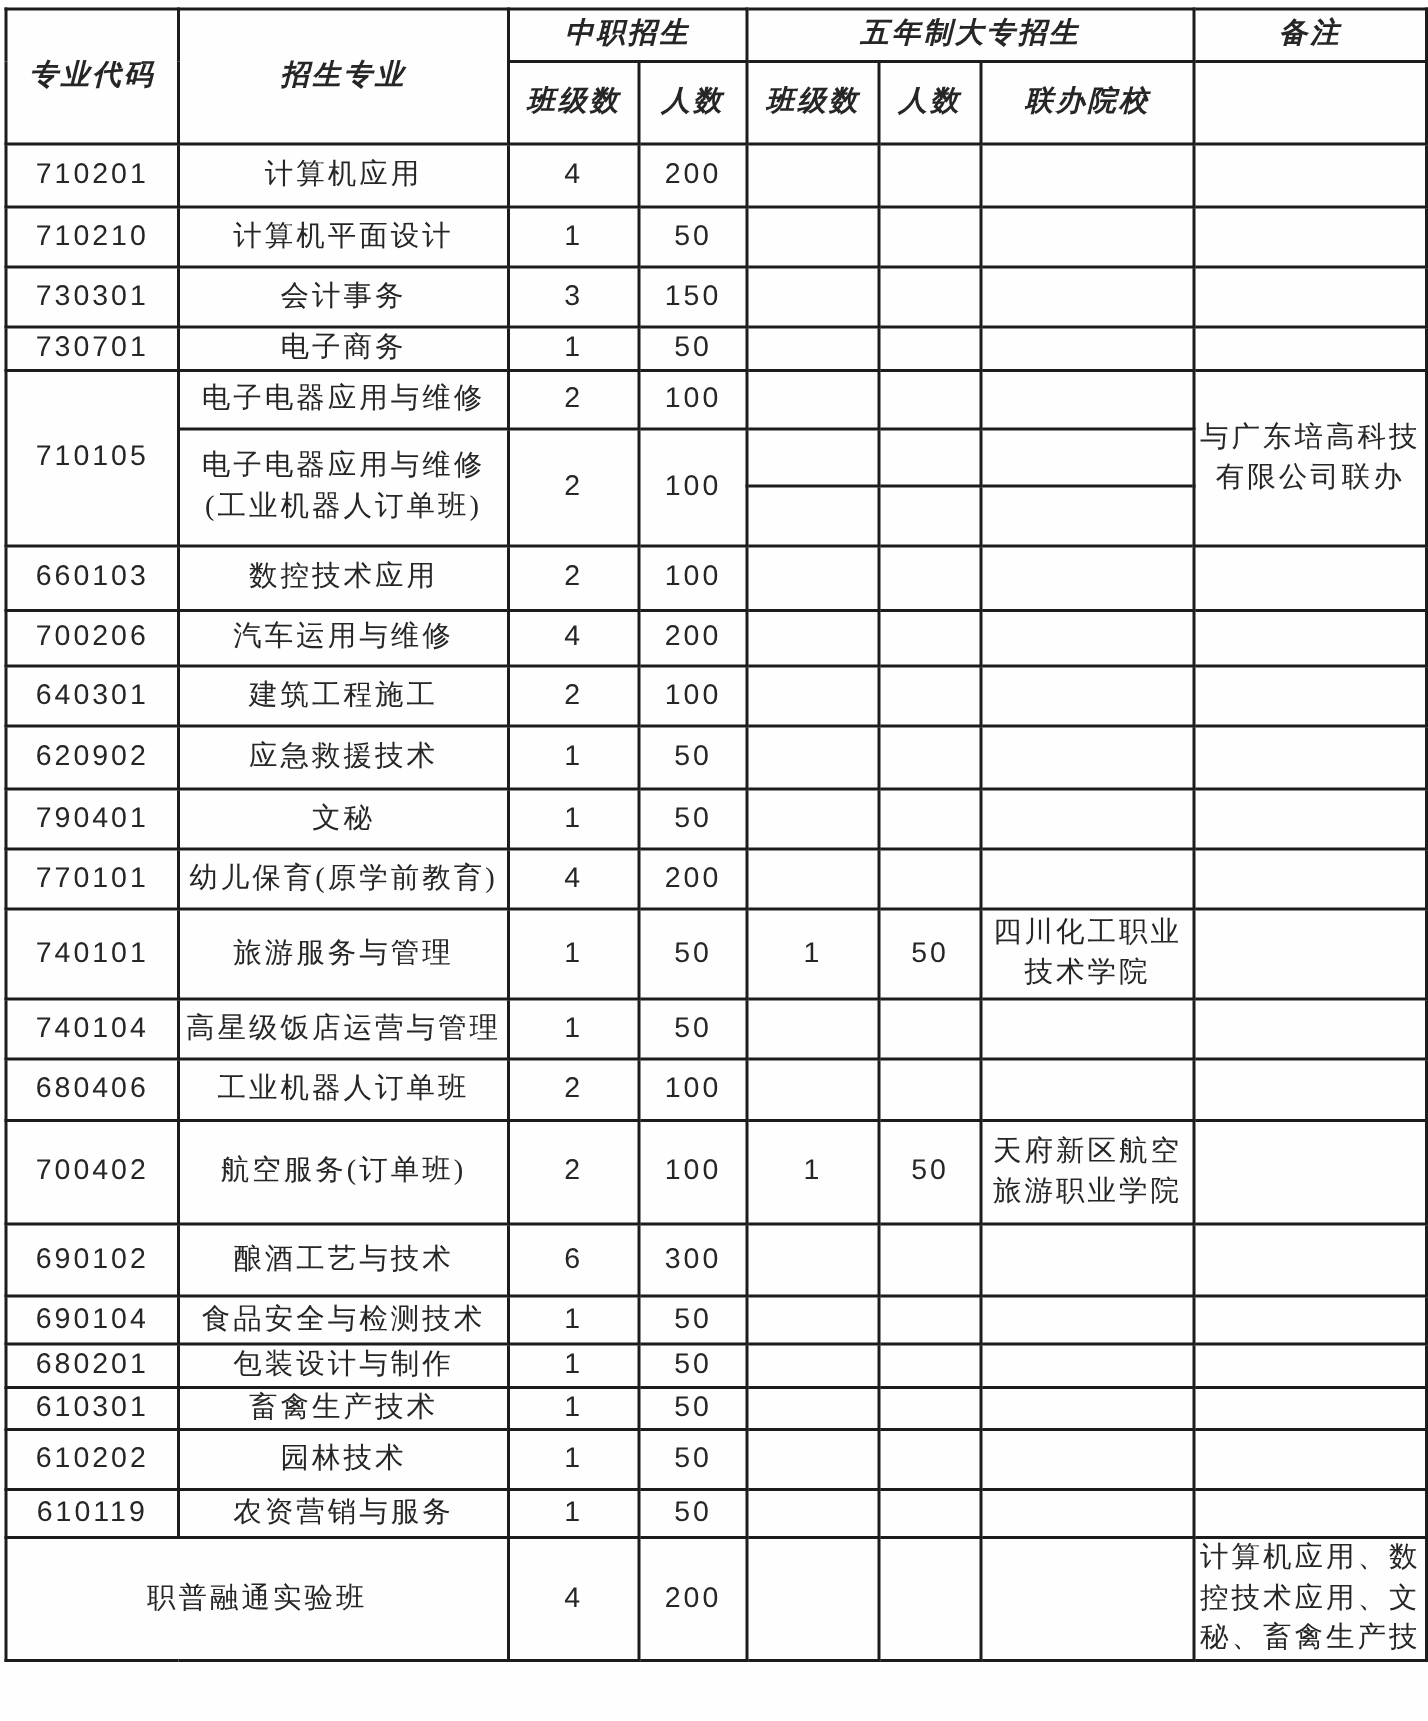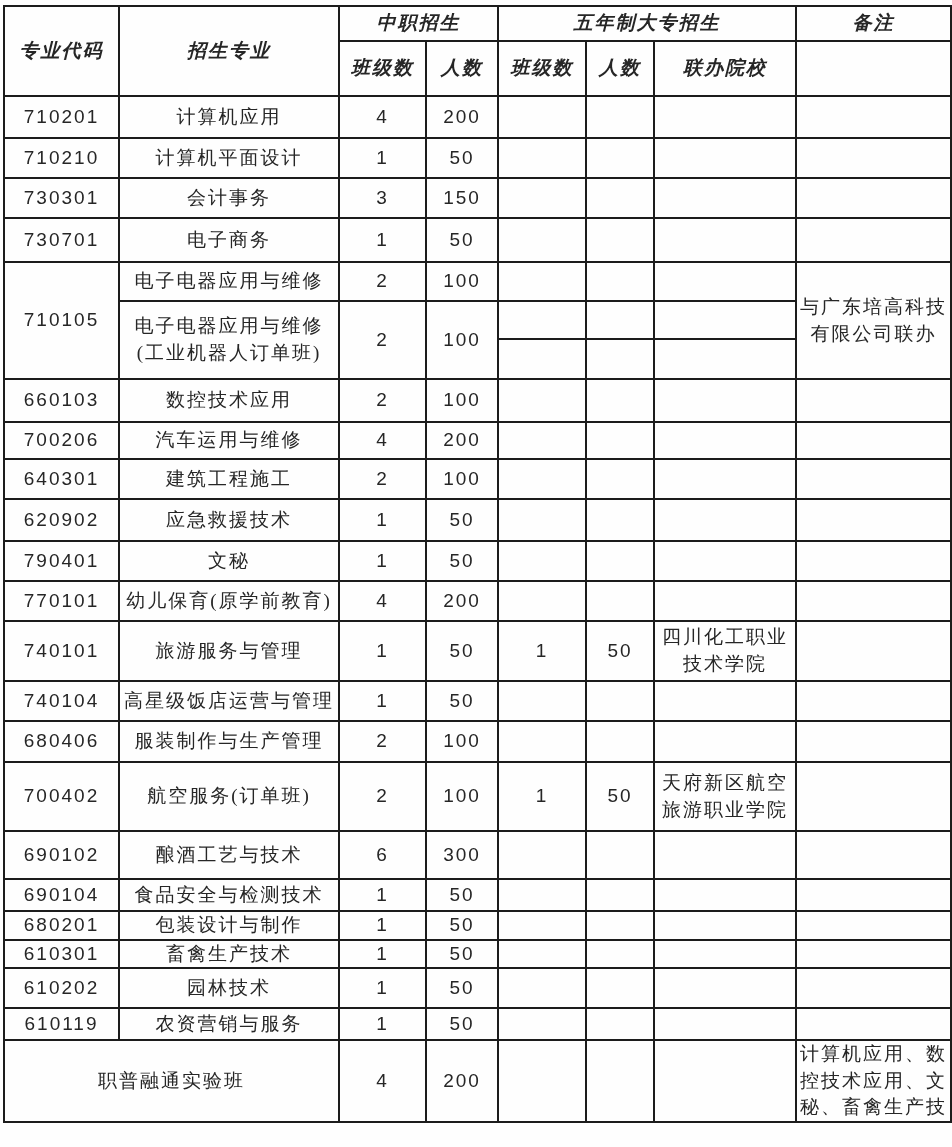--- a/index.html
+++ b/index.html
@@ -114,21 +114,21 @@
     <tr style="height:40px">
       <td class="num">730301</td>
       <td>会计事务</td>
       <td class="num">3</td>
       <td class="num">150</td>
       <td></td>
       <td></td>
       <td></td>
       <td></td>
     </tr>
-    <tr style="height:44px">
+    <tr style="height:29px">
       <td class="num">730701</td>
       <td>电子商务</td>
       <td class="num">1</td>
       <td class="num">50</td>
       <td></td>
       <td></td>
       <td></td>
       <td></td>
     </tr>
 
@@ -235,21 +235,21 @@
       <td>高星级饭店运营与管理</td>
       <td class="num">1</td>
       <td class="num">50</td>
       <td></td>
       <td></td>
       <td></td>
       <td></td>
     </tr>
     <tr style="height:41px">
       <td class="num">680406</td>
-      <td>服装制作与生产管理</td>
+      <td>工业机器人订单班</td>
       <td class="num">2</td>
       <td class="num">100</td>
       <td></td>
       <td></td>
       <td></td>
       <td></td>
     </tr>
 
     <tr style="height:69px">
       <td class="num">700402</td>

